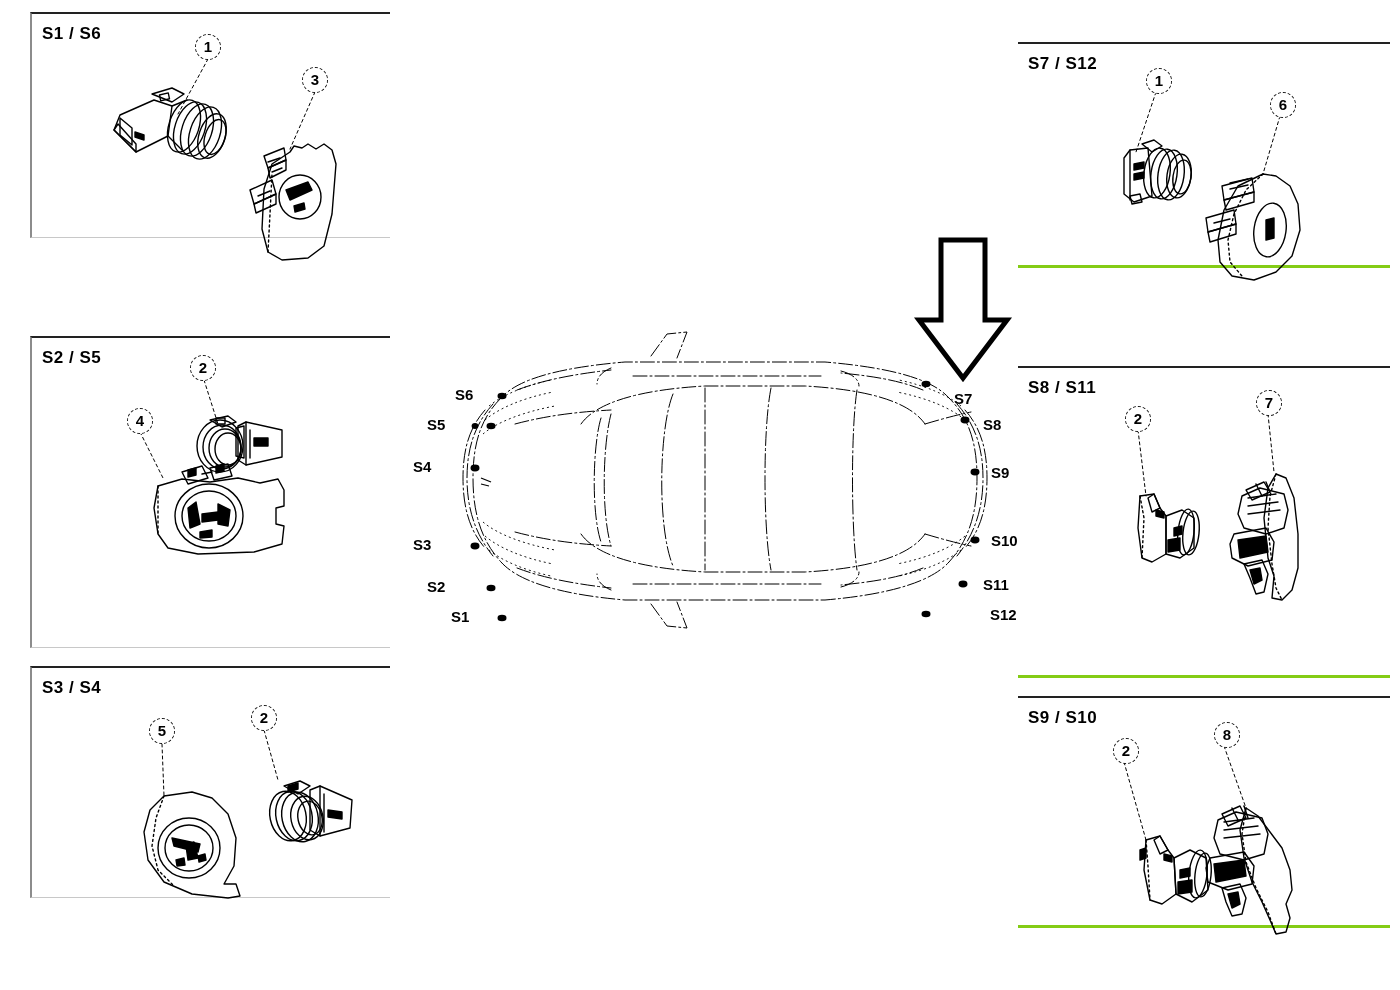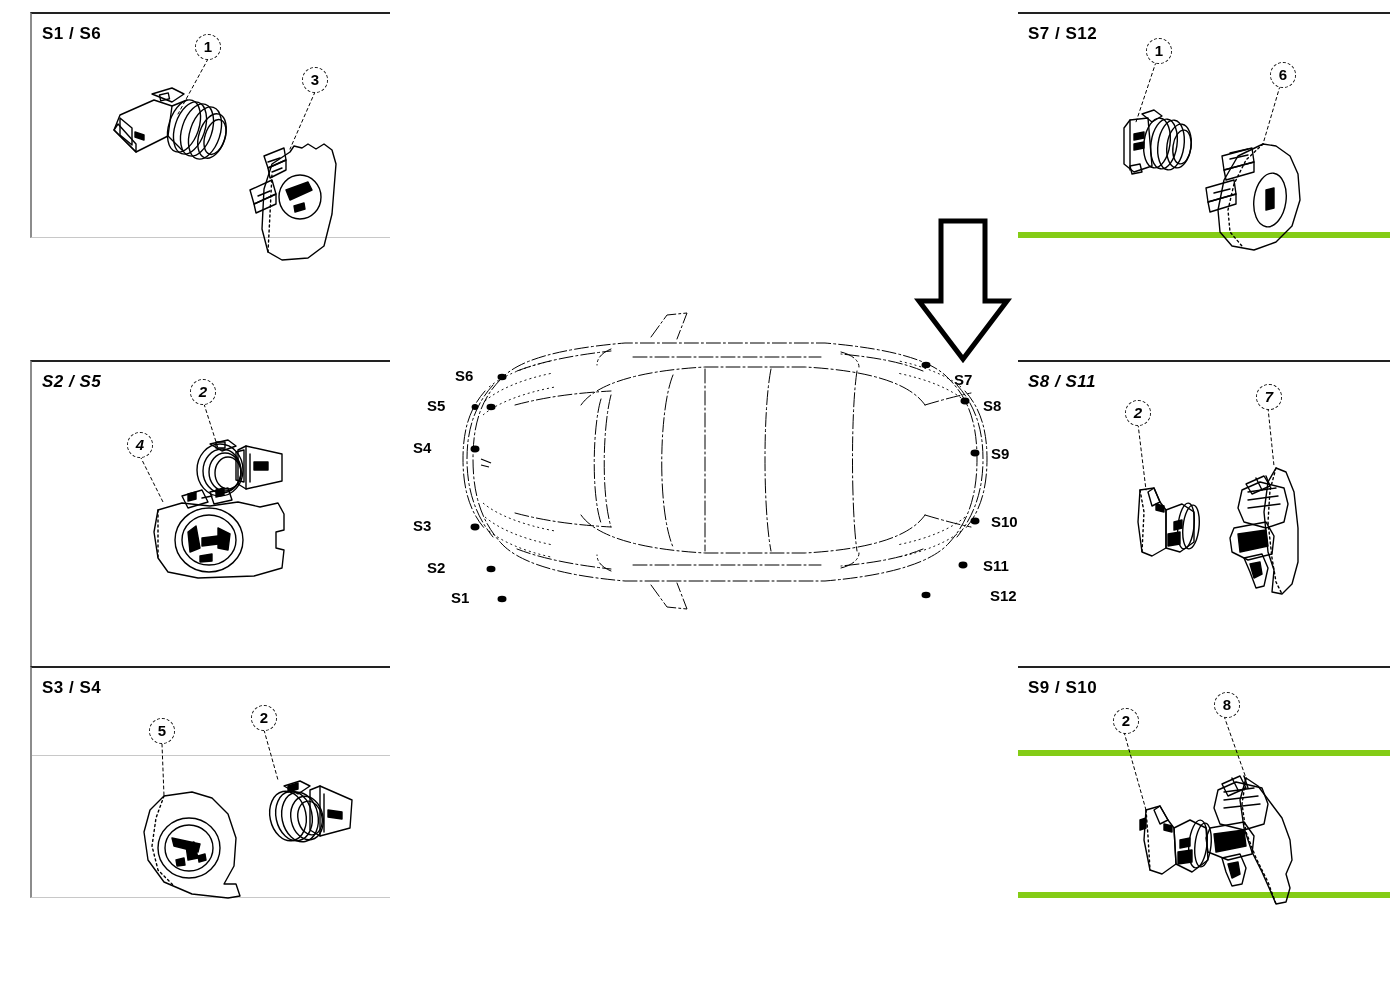--- a/index.html
+++ b/index.html
@@ -24,24 +24,25 @@
     left: 30px;
     width: 360px;
     border-top: 2px solid #222;
     border-left: 2px solid #8c8c8c;
     border-bottom: 1px solid #c8c8c8;
   }
   .panel-right {
     left: 1018px;
     width: 372px;
     border-top: 2px solid #222;
-    border-bottom: 6px solid #84cc16;
+    border-bottom: 3px solid #84cc16;
+    margin-top: 30px;
   }
   .p1 { top: 12px;  height: 226px; }
-  .p2 { top: 360px; height: 396px; font-style: italic; }
+  .p2 { top: 336px; height: 312px; }
   .p3 { top: 666px; height: 232px; }
 
   .panel-title {
     position: absolute;
     left: 10px;
     top: 10px;
     font-size: 17px;
     font-weight: bold;
     letter-spacing: .5px;
     color: #000;
@@ -78,21 +79,21 @@
     position: absolute;
     font-size: 15px;
     font-weight: bold;
     color: #000;
     white-space: nowrap;
   }
 
   #car-area {
     position: absolute;
     left: 405px;
-    top: 209px;
+    top: 228px;
     width: 630px;
     height: 430px;
     text-align: center;
   }
 </style>
 </head>
 <body>
 
 <div class="panel panel-left p1">
   <div class="panel-title">S1 / S6</div>

